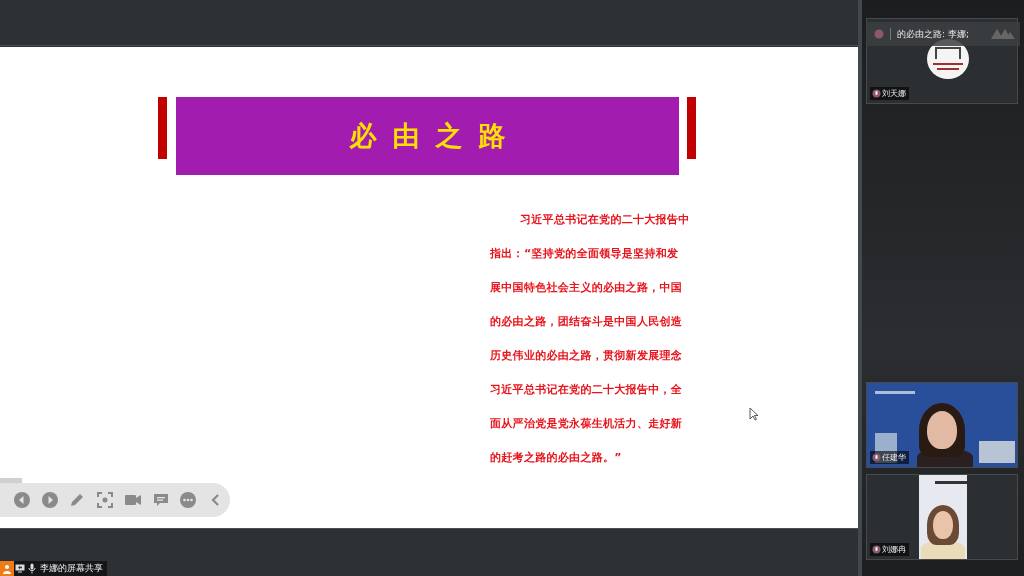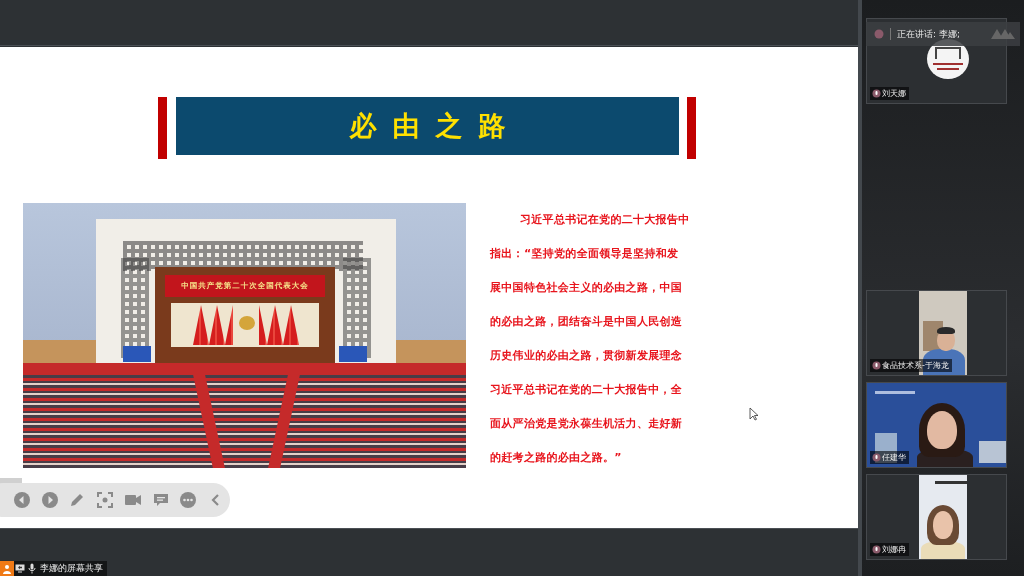--- a/index.html
+++ b/index.html
@@ -9,21 +9,21 @@
   
   .share-area { position: absolute; left: 0; top: 0; width: 862px; height: 576px; background: #2d3134; }
   .share-top { position: absolute; left: 0; top: 0; width: 862px; height: 46px; background: #2d3134; border-bottom: 1px solid #4a4f54; }
   .slide { position: absolute; left: 0; top: 47px; width: 860px; height: 481px; background: #ffffff; overflow: hidden; }
   .share-bottom { position: absolute; left: 0; top: 528px; width: 862px; height: 48px; background: #2d3134; border-top: 1px solid #4a4f54; }
   .divider { position: absolute; left: 858px; top: 0; width: 4px; height: 576px; background: #43484d; }
 
   
   .banner-bar-left { position: absolute; left: 158px; top: 50px; width: 9px; height: 62px; background: #c10000; }
   .banner-bar-right { position: absolute; left: 687px; top: 50px; width: 9px; height: 62px; background: #c10000; }
-  .banner { position: absolute; left: 176px; top: 50px; width: 503px; height: 58px; background: #0c4a6e; display: flex; align-items: center; justify-content: center; }
+  .banner { position: absolute; left: 176px; top: 50px; width: 503px; height: 78px; background: #a21caf; display: flex; align-items: center; justify-content: center; }
   .banner-title { color: #ffe000; font-size: 27px; font-weight: bold; letter-spacing: 16px; padding-left: 16px; font-family: "DejaVu Sans", sans-serif; }
 
   
   .photo { position: absolute; left: 23px; top: 156px; width: 443px; height: 265px; overflow: hidden; background: #b6c3d8; }
   .photo .sky { position: absolute; left: 0; top: 0; width: 100%; height: 140px; background: linear-gradient(#b8c6dc, #aab8d0); }
   .photo .frame { position: absolute; left: 73px; top: 16px; width: 300px; height: 160px; background: #f1eee8; }
   .photo .grid-top { position: absolute; left: 100px; top: 38px; width: 240px; height: 30px;
     background-image: linear-gradient(90deg, #3a3a3a 50%, transparent 50%), linear-gradient(#3a3a3a 50%, transparent 50%);
     background-size: 8px 8px; opacity: .55; }
   .photo .grid-left { position: absolute; left: 98px; top: 55px; width: 28px; height: 100px;
@@ -68,21 +68,21 @@
   .share-label .txt { color: #eee; font-size: 9px; margin-left: 2px; white-space: nowrap; }
   .share-label .ic { width: 12px; height: 15px; display: flex; align-items: center; justify-content: center; }
 
   
   .sidebar { position: absolute; left: 862px; top: 0; width: 162px; height: 576px; background: linear-gradient(180deg, #1b1d1f 0%, #2b2d30 60%, #1d1f21 100%); }
   .speaking-bar { position: absolute; left: 866px; top: 22px; width: 154px; height: 24px; background: rgba(60,62,66,.85); display: flex; align-items: center; z-index: 5; }
   .speaking-bar .txt { color: #e8e8e8; font-size: 9px; margin-left: 6px; white-space: nowrap; }
   .speaking-bar .sep { width: 1px; height: 12px; background: #777; margin-left: 6px; }
   .speaking-bar .logo { position: absolute; right: 4px; top: 6px; width: 26px; height: 12px; }
 
-  .tile { position: absolute; left: 866px; width: 141px; height: 86px; background: #2c2f32; border: 1px solid #46494d; overflow: hidden; }
+  .tile { position: absolute; left: 866px; width: 152px; height: 86px; background: #2c2f32; border: 1px solid #46494d; overflow: hidden; }
   .tile.active { border: 2px solid #2fae5c; }
   .tile .name-tag { position: absolute; left: 3px; bottom: 3px; height: 13px; display: flex; align-items: center; background: rgba(0,0,0,.6); padding-right: 3px; }
   .tile .name-tag .mic { width: 12px; height: 13px; display: flex; align-items: center; justify-content: center; }
   .tile .name-tag .nm { color: #f0f0f0; font-size: 8px; white-space: nowrap; }
   .tile .name-tag .orange { width: 14px; height: 13px; background: #f07a16; display: flex; align-items: center; justify-content: center; }
 
   .video { position: absolute; left: 52px; top: 0; width: 48px; height: 86px; }
   .face { position: absolute; border-radius: 50% 50% 45% 45%; background: #e5b89c; }
   .hair { position: absolute; border-radius: 50% 50% 30% 30%; background: #5a3c2a; }
   .body { position: absolute; border-radius: 40% 40% 0 0; }
@@ -95,41 +95,20 @@
   <div class="share-area">
     <div class="share-top"></div>
 
     <div class="slide">
       <div class="banner-bar-left"></div>
       <div class="banner">
         <span class="banner-title">必由之路</span>
       </div>
       <div class="banner-bar-right"></div>
 
-      <div class="photo">
-        <div class="sky"></div>
-        <div class="wall-l"></div>
-        <div class="wall-r"></div>
-        <div class="frame"></div>
-        <div class="grid-top"></div>
-        <div class="grid-left"></div>
-        <div class="grid-right"></div>
-        <div class="stage"></div>
-        <div class="stage-banner">中国共产党第二十次全国代表大会</div>
-        <div class="backdrop"></div>
-        <div class="flags-l"></div>
-        <div class="flags-r"></div>
-        <div class="emblem"></div>
-        <div class="screen-l"></div>
-        <div class="screen-r"></div>
-        <div class="floor"></div>
-        <div class="seats"></div>
-        <div class="aisle-a"></div>
-        <div class="aisle-b"></div>
-      </div>
 
       <div class="quote">
         <span class="line indent">习近平总书记在党的二十大报告中</span>
         <span class="line">指出：“坚持党的全面领导是坚持和发</span>
         <span class="line">展中国特色社会主义的必由之路，中国</span>
         <span class="line">的必由之路，团结奋斗是中国人民创造</span>
         <span class="line">历史伟业的必由之路，贯彻新发展理念</span>
         <span class="line">习近平总书记在党的二十大报告中，全</span>
         <span class="line">面从严治党是党永葆生机活力、走好新</span>
         <span class="line">的赶考之路的必由之路。”</span>
@@ -223,21 +202,21 @@
 
   <div class="divider"></div>
 
   <div class="sidebar"></div>
 
   <div class="speaking-bar">
     <svg style="margin-left:8px" width="10" height="10" viewBox="0 0 10 10">
         <circle cx="5" cy="5" r="4.5" fill="#8a5a6a"></circle>
       </svg>
     <span class="sep"></span>
-    <span class="txt">正在讲话: 李娜;</span>
+    <span class="txt">的必由之路: 李娜;</span>
     <svg class="logo" viewBox="0 0 26 12">
         <path d="M1 11 L7 1 L13 11 Z M9 11 L15 1 L21 11 Z M16 11 L20 4 L25 11 Z" fill="#666"></path>
       </svg>
   </div>
 
   <div class="tile" style="top:18px">
     <div style="position:absolute;left:60px;top:20px;width:42px;height:40px;border-radius:50%;background:#f4f4f4;">
       <div style="position:absolute;left:8px;top:8px;width:26px;height:12px;border:2px solid #444;border-bottom:none;"></div>
       <div style="position:absolute;left:6px;top:24px;width:30px;height:2px;background:#a03030;"></div>
       <div style="position:absolute;left:10px;top:29px;width:22px;height:2px;background:#a03030;"></div>
@@ -248,37 +227,20 @@
             <circle cx="4.5" cy="4.5" r="4" fill="#8a5a6a"></circle>
             <rect x="3.5" y="2" width="2" height="4" rx="1" fill="#fff"></rect>
           </svg>
       </div>
       <span class="nm">刘天娜</span>
     </div>
   </div>
 
 
 
-  <div class="tile" style="top:290px">
-    <div class="video" style="background:#cfc9bf">
-      <div style="position:absolute;left:4px;top:30px;width:20px;height:30px;background:#8a6a48;opacity:.7"></div>
-      <div class="body" style="left:4px;top:58px;width:42px;height:28px;background:#4a74b8"></div>
-      <div class="face" style="left:18px;top:38px;width:18px;height:22px;background:#d9b196"></div>
-      <div class="hair" style="left:18px;top:36px;width:18px;height:7px;background:#2a2a2a"></div>
-    </div>
-    <div class="name-tag">
-      <div class="mic">
-        <svg width="9" height="9" viewBox="0 0 9 9">
-            <circle cx="4.5" cy="4.5" r="4" fill="#8a5a6a"></circle>
-            <rect x="3.5" y="2" width="2" height="4" rx="1" fill="#fff"></rect>
-          </svg>
-      </div>
-      <span class="nm">食品技术系-于海龙</span>
-    </div>
-  </div>
 
   <div class="tile" style="top:474px">
     <div class="video" style="background:#e6eaf0">
       <div style="position:absolute;left:16px;top:6px;width:32px;height:3px;background:#333"></div>
       <div class="body" style="left:2px;top:66px;width:44px;height:20px;background:#eadcb8"></div>
       <div class="hair" style="left:8px;top:30px;width:32px;height:40px;background:#6a4a34"></div>
       <div class="face" style="left:14px;top:36px;width:20px;height:28px;background:#e9c3aa"></div>
     </div>
     <div class="name-tag">
       <div class="mic">

